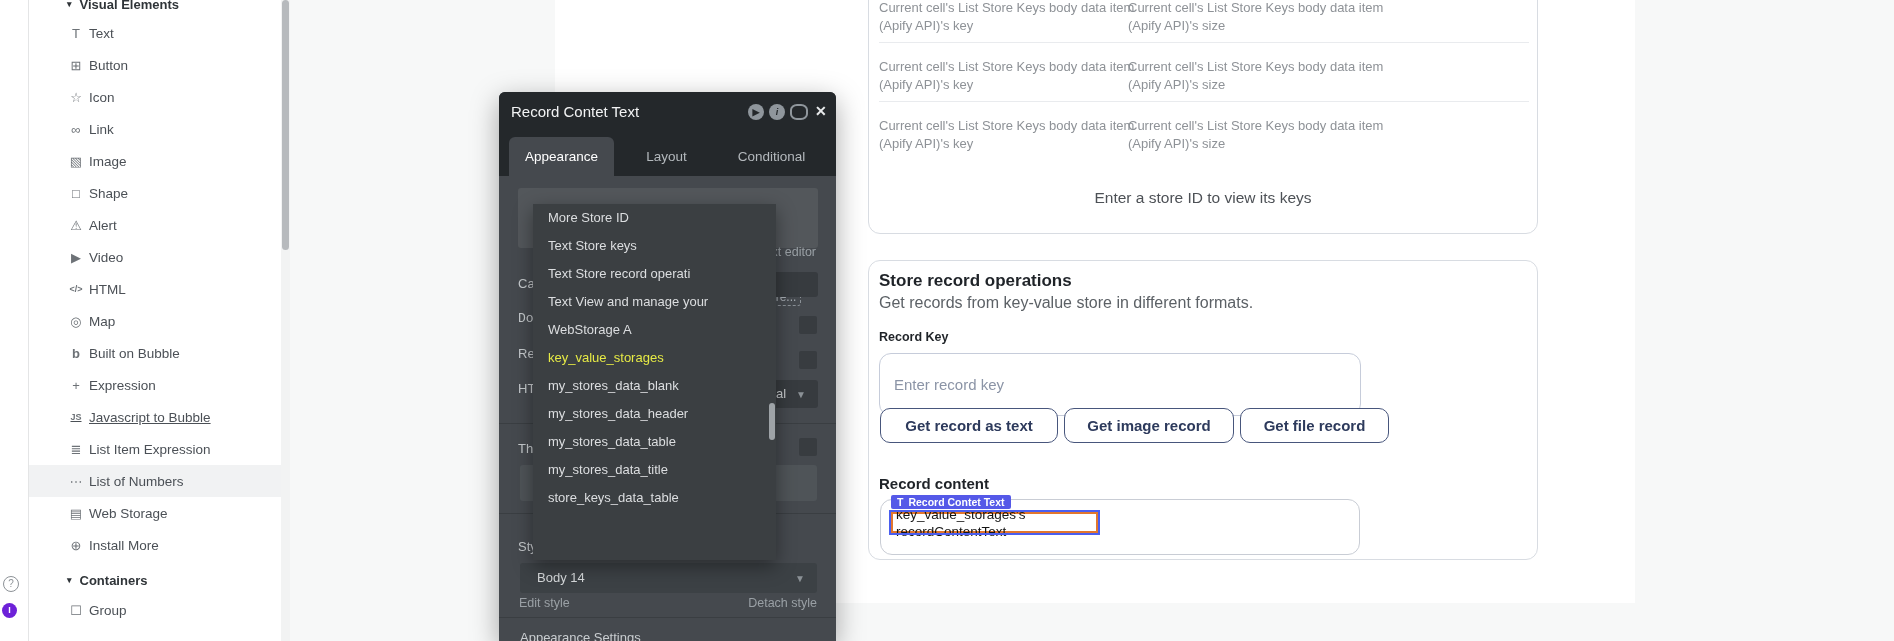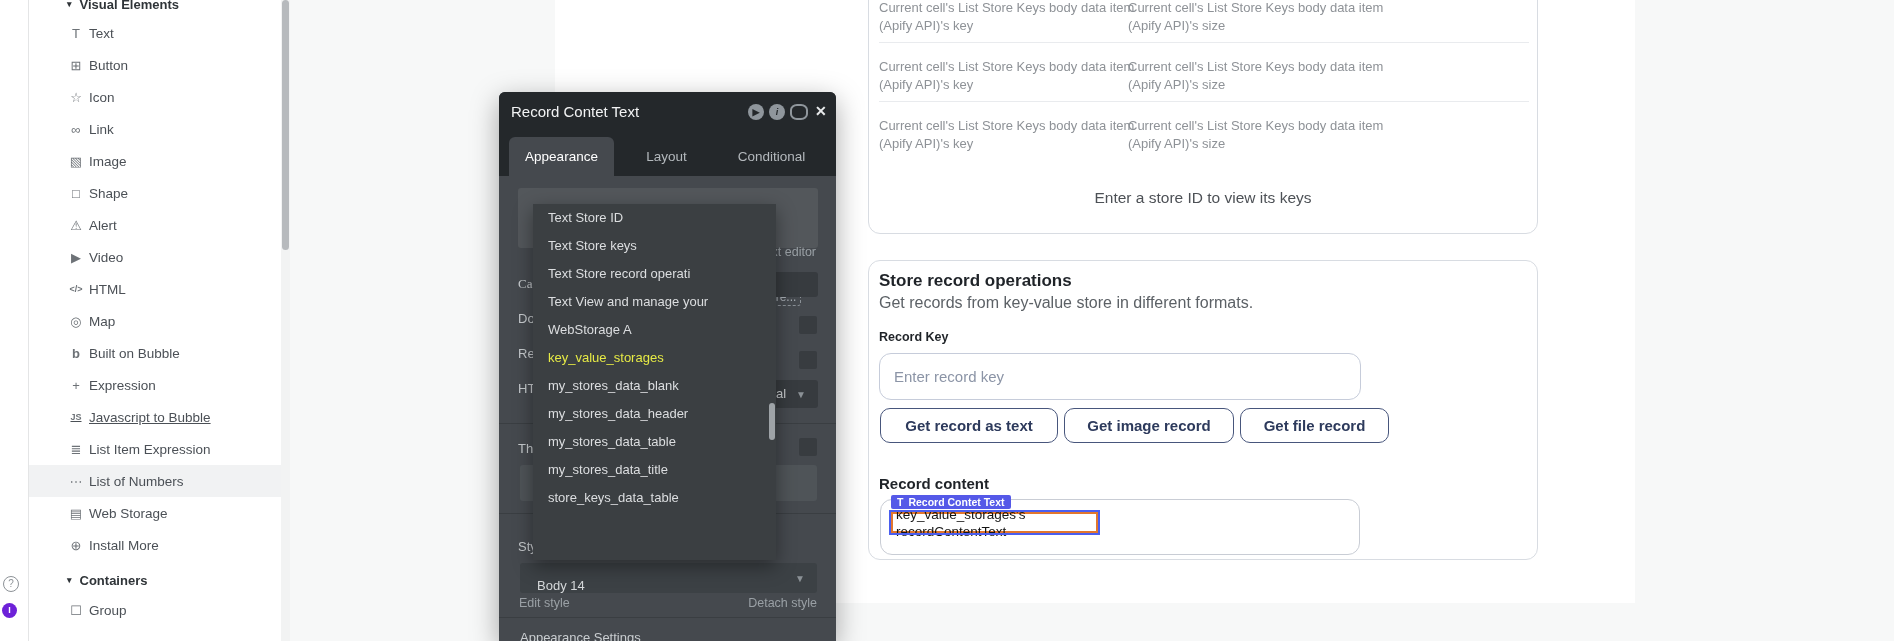--- a/index.html
+++ b/index.html
@@ -29,21 +29,21 @@
   
   #page{left:555px;top:0;width:1080px;height:603px;background:#fff;}
   .card{position:absolute;background:#fff;border:1px solid #d8dce2;border-radius:12px;}
   .cell{position:absolute;font-size:13px;line-height:17.5px;color:#8e9297;}
   .hline{position:absolute;height:1px;background:#e9ebee;}
   .empty-msg{position:absolute;font-size:15.5px;color:#4d5156;text-align:center;}
   .h1{position:absolute;font-size:17px;font-weight:bold;color:#1f2328;}
   .sub{position:absolute;font-size:16px;color:#5c6166;}
   .lbl{position:absolute;font-size:12.5px;font-weight:bold;color:#1f2328;}
   .txt-input{position:absolute;border:1px solid #c6ccda;border-radius:12px;background:#fff;
-             font-size:15px;color:#8b94a6;padding:0 14px;display:flex;align-items:center;}
+             font-size:15px;color:#8b94a6;padding:8px 14px;display:flex;align-items:center;}
   .op-btn{position:absolute;background:#fff;border:1.5px solid #48567c;border-radius:10px;
           font-size:15px;font-weight:bold;color:#2d3a5c;display:flex;align-items:center;
           justify-content:center;font-family:"Liberation Sans",sans-serif;}
   .rc-head{position:absolute;font-size:15px;color:#1f2328;font-weight:bold;}
   .rc-box{position:absolute;border:1px solid #c9cdd5;border-radius:12px;background:#fff;}
   .el-badge{position:absolute;background:#5559e8;color:#fff;font-size:10.5px;font-weight:bold;
             height:14px;line-height:14px;padding:0 6px;border-radius:2px;display:flex;gap:5px;align-items:center;}
   .el-sel{position:absolute;border:2px solid #e2772e;outline:2px solid #4a5ef0;background:#fff;
           font-size:13.5px;color:#141414;line-height:17px;padding:0 3px;display:flex;align-items:center;}
   
@@ -66,21 +66,21 @@
               font-size:12.5px;border-radius:3px;padding:0 3px;}
   #expr-suffix{left:115px;top:101px;font-size:12.5px;color:#d98e3c;}
   #expr-more{left:236px;top:100px;font-size:12px;color:#a8aeb4;border:1px dashed #8a9096;
              border-radius:3px;padding:1px 4px;}
   .frag{position:absolute;font-size:13px;color:#c6cacd;}
   .dk-field{position:absolute;background:#373b3f;border-radius:3px;}
   .chk{position:absolute;width:18px;height:18px;background:#383c40;border-radius:2px;}
   .pn-divider{position:absolute;left:0;width:337px;height:1px;background:#3a3e42;}
   .pn-link{position:absolute;font-size:12.5px;color:#9aa0a5;}
   #style-sel{left:21px;top:471px;width:297px;height:30px;background:#3c4145;border-radius:3px;}
-  #style-sel .val{position:absolute;left:17px;top:7px;font-size:13px;color:#d6d9db;margin-top:8px;}
+  #style-sel .val{position:absolute;left:17px;top:7px;font-size:13px;color:#d6d9db;}
   .sel-caret{position:absolute;font-size:10px;color:#8b9196;}
   #app-settings{left:21px;top:538px;font-size:13px;color:#c9cdd0;}
   
   #dropdown{left:34px;top:112px;width:243px;height:356px;background:#3b3f42;
             box-shadow:0 6px 18px rgba(0,0,0,.4);overflow:hidden;z-index:5;}
   .dd-item{height:28px;line-height:28px;padding-left:15px;font-size:13px;color:#dcdee0;
            white-space:nowrap;}
   .dd-item.hl{color:#e6ea45;}
   #dd-thumb{position:absolute;right:1px;top:199px;width:6px;height:37px;background:#9ea3a7;border-radius:3px;z-index:6;}
 </style>
@@ -248,23 +248,23 @@
     </div>
 
     <div class="abs" id="expr">
       <span class="abs" id="expr-cursor">[</span>
       <span class="abs" id="expr-token">key_value_sto</span>
       <span class="abs" id="expr-suffix">'s recordContentText</span>
       <span class="abs" id="expr-more">More...</span>
     </div>
 
     <div class="pn-link" style="right:20px;top:153px;">xt editor</div>
-    <div class="frag" style="left:19px;top:184px;font-family:Liberation Serif, serif;">Ca</div>
+    <div class="frag" style="left:19px;top:184px;">Ca</div>
     <div class="dk-field" style="left:191px;top:180px;width:128px;height:25px;"></div>
-    <div class="frag" style="left:19px;top:219px;">Do</div>
+    <div class="frag" style="left:19px;top:219px;font-family:Liberation Mono, monospace;">Do</div>
     <div class="chk" style="left:300px;top:224px;"></div>
     <div class="frag" style="left:19px;top:254px;">Re</div>
     <div class="chk" style="left:300px;top:259px;"></div>
     <div class="frag" style="left:19px;top:289px;">HT</div>
     <div class="dk-field" style="left:181px;top:288px;width:138px;height:28px;">
       <span class="abs" style="left:96px;top:6px;font-size:13px;color:#c9ccce;">al</span>
       <span class="sel-caret" style="right:12px;top:9px;">▼</span>
     </div>
 
     <div class="pn-divider" style="top:331px;"></div>
@@ -277,21 +277,21 @@
     <div class="abs" id="style-sel">
       <span class="val">Body 14</span>
       <span class="sel-caret" style="right:12px;top:10px;">▼</span>
     </div>
     <div class="pn-link" style="left:20px;top:504px;">Edit style</div>
     <div class="pn-link" style="right:19px;top:504px;">Detach style</div>
     <div class="pn-divider" style="top:525px;"></div>
     <div class="abs" id="app-settings">Appearance Settings</div>
 
     <div class="abs" id="dropdown">
-      <div class="dd-item">Text Store ID</div>
+      <div class="dd-item">More Store ID</div>
       <div class="dd-item">Text Store keys</div>
       <div class="dd-item">Text Store record operati</div>
       <div class="dd-item">Text View and manage your</div>
       <div class="dd-item">WebStorage A</div>
       <div class="dd-item hl">key_value_storages</div>
       <div class="dd-item">my_stores_data_blank</div>
       <div class="dd-item">my_stores_data_header</div>
       <div class="dd-item">my_stores_data_table</div>
       <div class="dd-item">my_stores_data_title</div>
       <div class="dd-item">store_keys_data_table</div>

